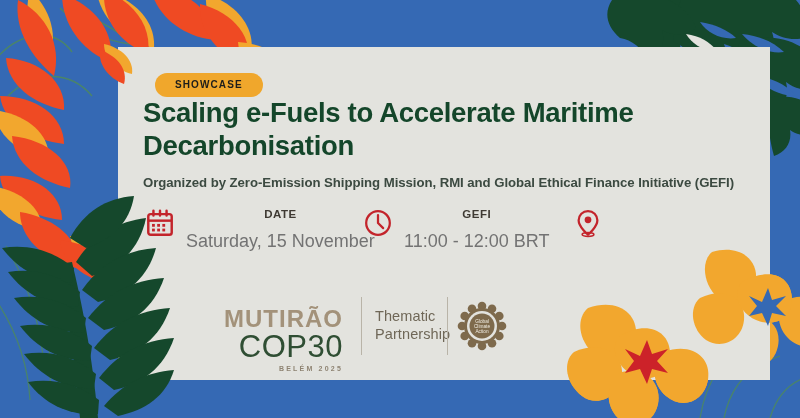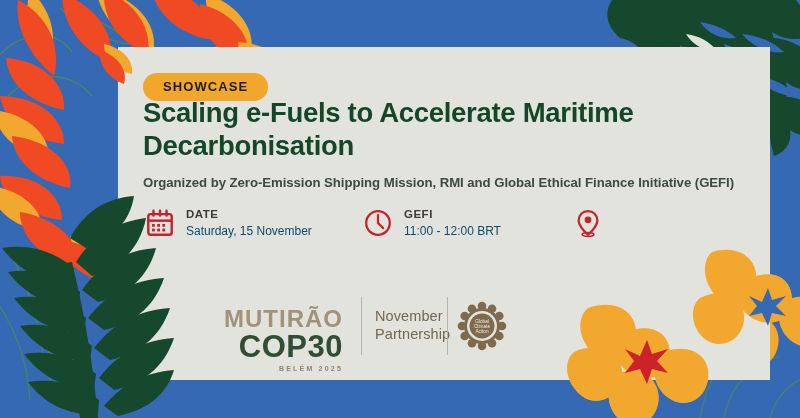--- a/index.html
+++ b/index.html
@@ -19,25 +19,25 @@
   
   .card {
     position:absolute;
     left:118px; top:47px;
     width:652px; height:333px;
     background:#e3e3de;
     z-index:2;
   }
 
   .badge {
-    position:absolute; left:0; top:26px;
+    position:absolute; left:12px; top:26px;
     display:inline-block;
     background:#f0a72c;
     color:#1d1d1b;
-    font-size:13px;
+    font-size:10px;
     font-weight:bold;
     letter-spacing:1.1px;
     padding:6px 20px 7px 20px;
     border-radius:14px;
   }
 
   .inner { position:absolute; left:25px; top:0; right:20px; }
 
   .title {
     position:absolute; left:0; top:49px;
@@ -54,46 +54,46 @@
     color:#3c4a41;
     font-size:13.2px;
     letter-spacing:-0.05px;
     white-space:nowrap;
     font-weight:bold;
   }
 
   
   .meta {
     position:absolute; left:2px; top:160px;
-    width:620px; height:50px;
+    width:620px; height:50px;text-align:center;
   }
   .meta-item { position:absolute; display:flex; align-items:flex-start; gap:11px; }
   .meta-item.m1 { left:0; }
   .meta-item.m2 { left:218px; }
   .meta-item.m3 { left:428px; }
   .meta-ico { width:30px; height:30px; flex:0 0 30px; margin-top:1px; }
   .meta-text { padding-top:1px; }
   .meta-label {
     color:#3f3a33; font-size:11.5px; font-weight:bold;
     letter-spacing:0.5px; line-height:13px;
   }
   .meta-value {
-    color:#0c4a6e; font-size:12px; line-height:17px;
-    margin-top:2px; white-space:nowrap;
+    color:#737373; font-size:18px; line-height:17px;
+    margin-top:12px; white-space:nowrap;
   }
 
   
   .logos { position:absolute; left:0px; top:248px; width:640px; height:72px; }
   .logo-cop { position:absolute; left:10px; top:12px; text-align:right; width:190px; }
   .logo-mutirao {
     font-size:24px; font-weight:bold; letter-spacing:1px;
     color:#a99madd; color:#a3927a; line-height:24px;
   }
   .logo-cop30 {
-    font-size:31px; font-weight:bold; letter-spacing:0.5px;
+    font-size:31px; font-weight:normal; letter-spacing:0.5px;
     color:#2f4e33; line-height:33px; margin-top:-1px;
   }
   .logo-belem {
     font-size:7px; letter-spacing:2.2px; color:#8e8372;
     margin-top:2px; font-weight:bold;
   }
   .divider {
     position:absolute; left:218px; top:2px;
     width:1px; height:58px; background:#b9b4a8;
   }
@@ -274,21 +274,21 @@
       <div class="logos">
         <div class="logo-cop">
           <div class="logo-mutirao">MUTIRÃO</div>
           <div class="logo-cop30">COP30</div>
           <div class="logo-belem">BELÉM 2025</div>
         </div>
 
         <div class="divider"></div>
 
         <div class="logo-mp">
-          <div>November</div>
+          <div>Thematic</div>
           <div>Partnership</div>
         </div>
 
         <div class="divider2"></div>
 
         <svg class="logo-seal" viewBox="0 0 100 100">
           <g fill="#7e6a4c">
             <g id="petals">
               <circle cx="50" cy="10" r="8.6"></circle>
               <circle cx="70" cy="15.4" r="8.6"></circle>

